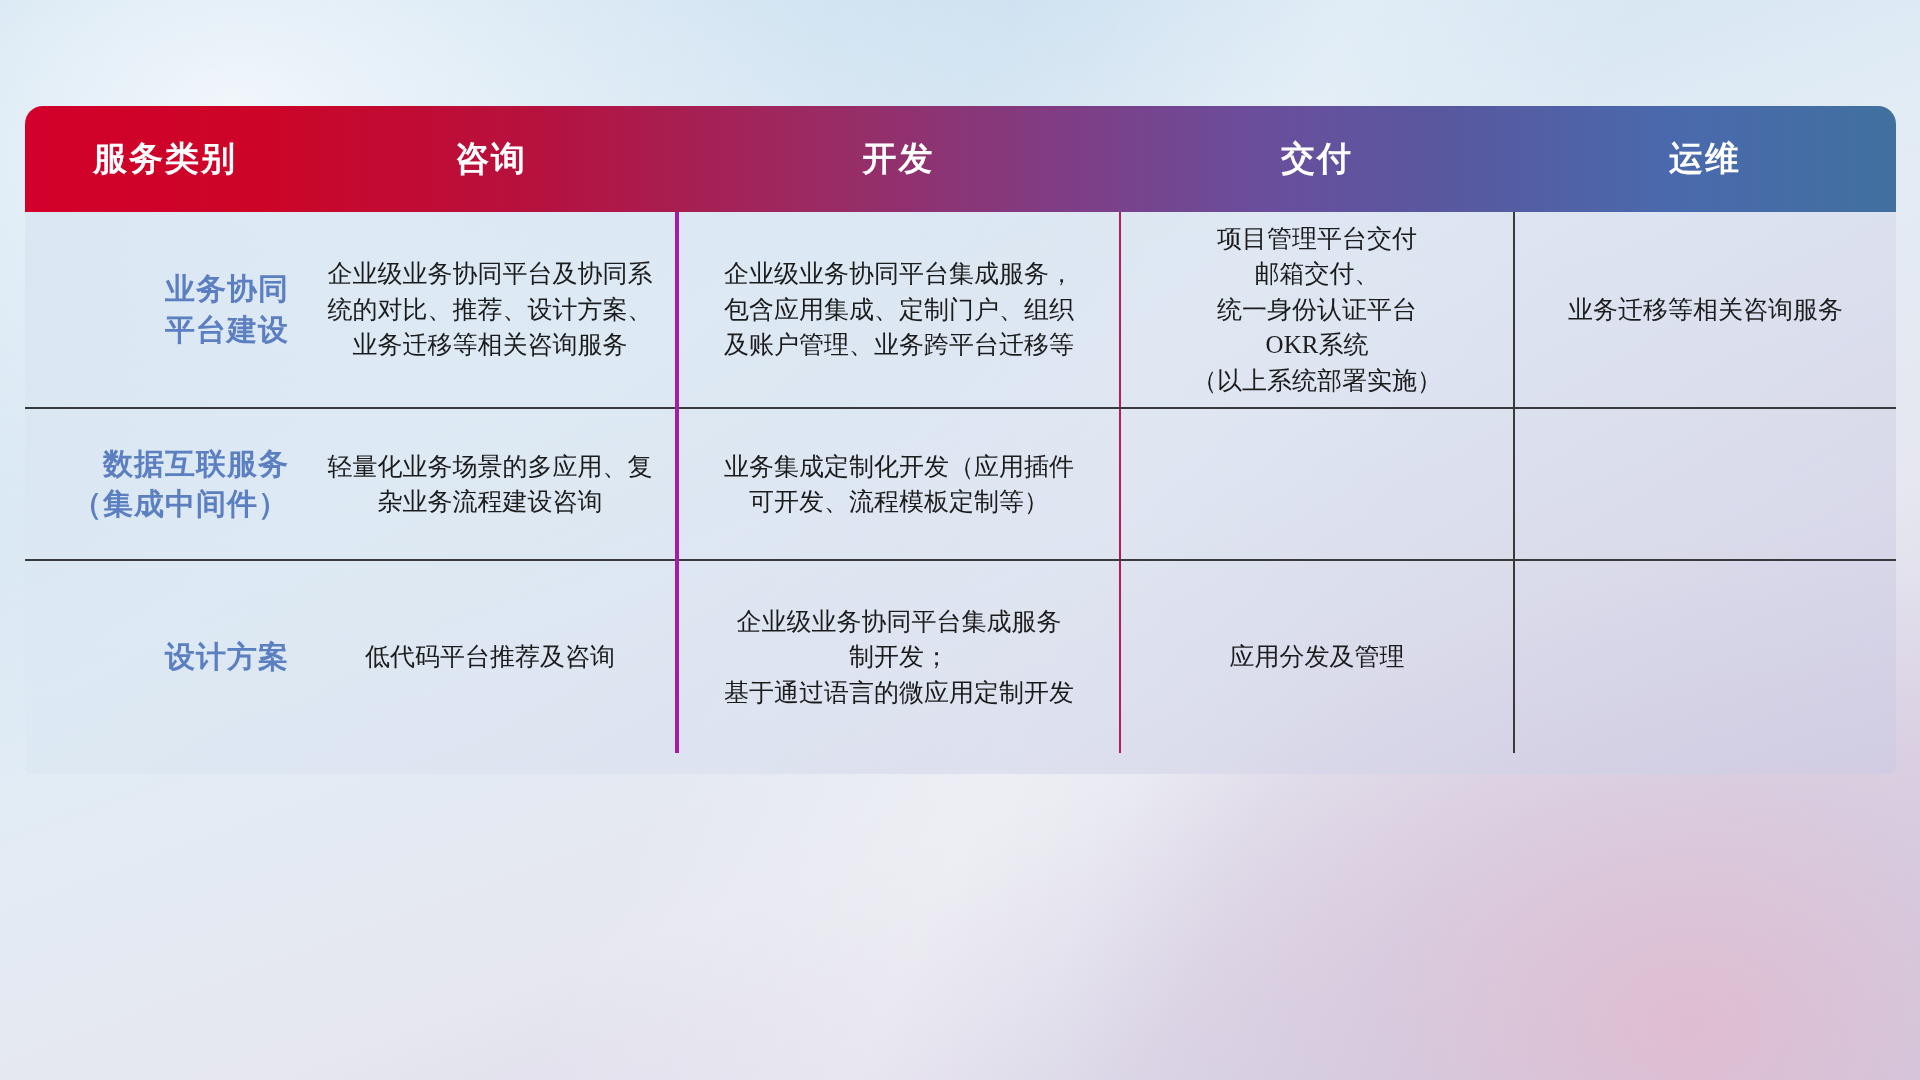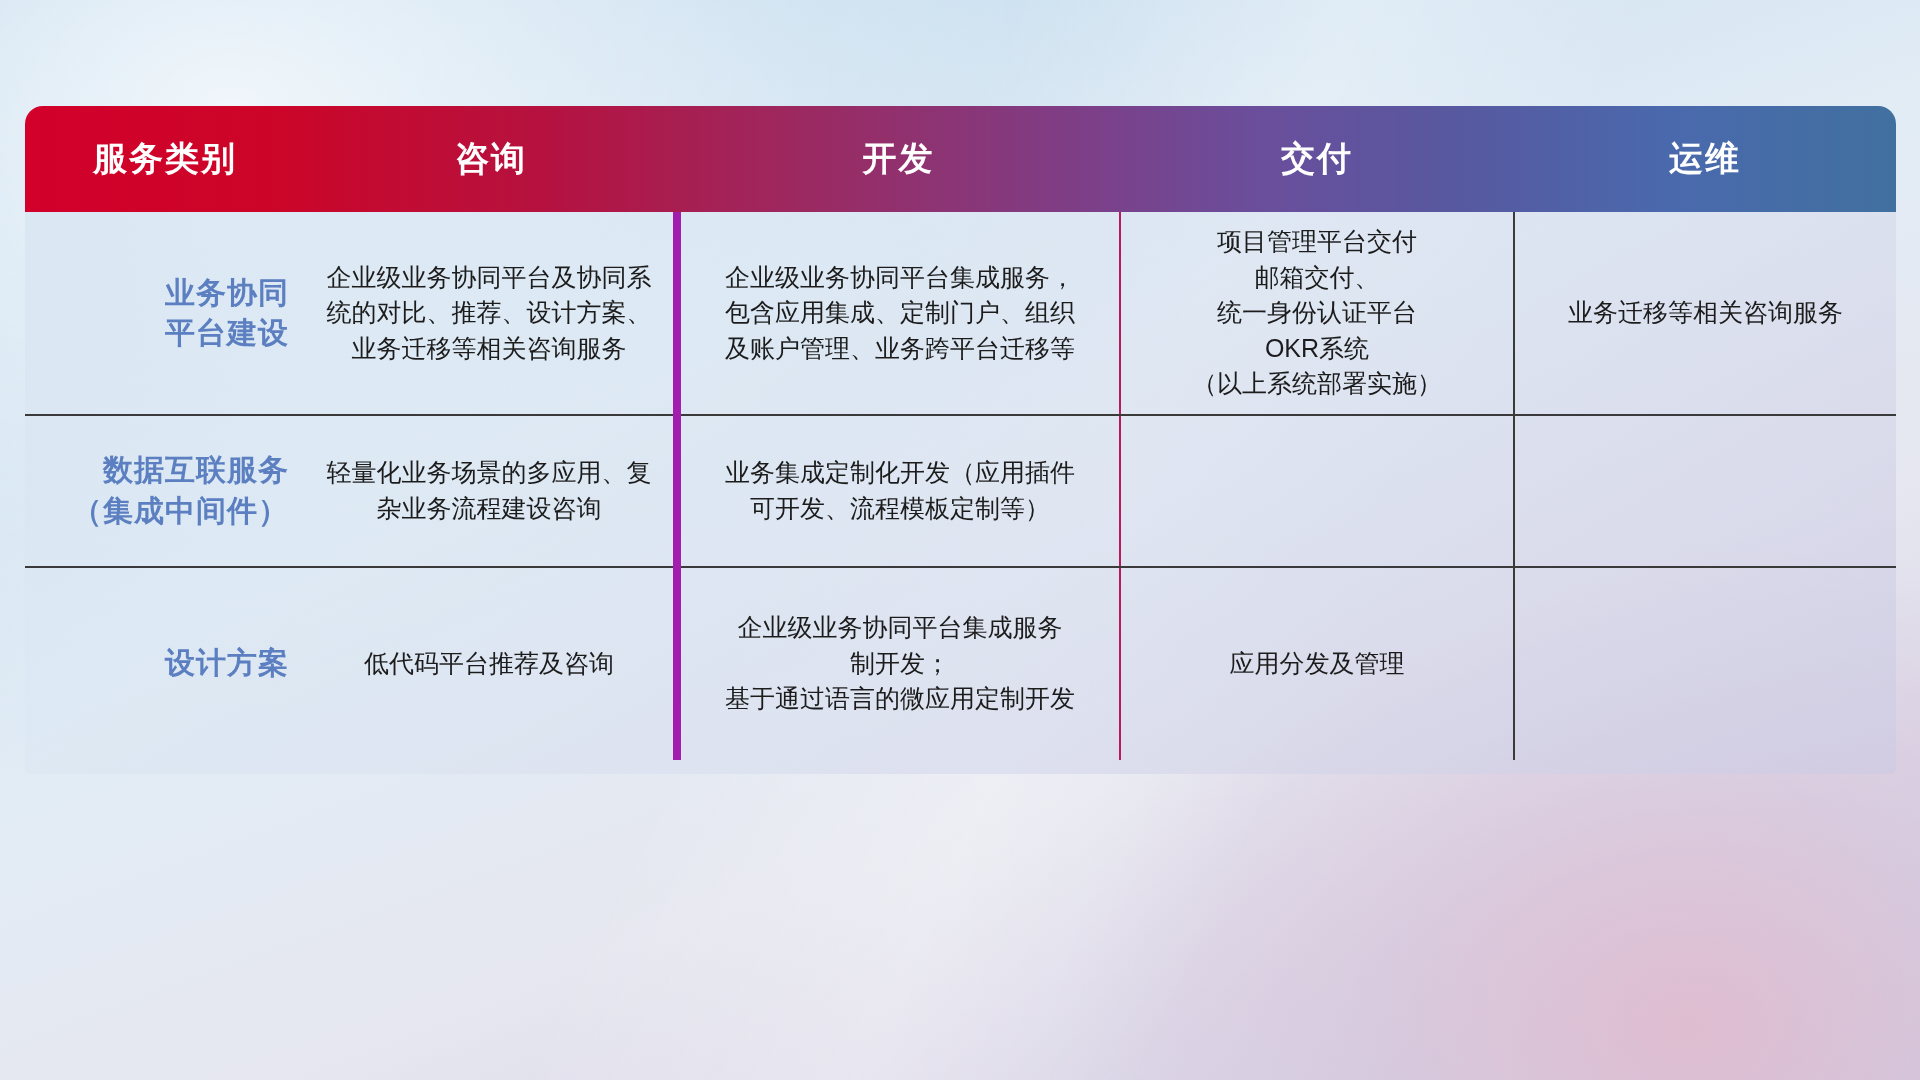--- a/index.html
+++ b/index.html
@@ -67,39 +67,40 @@
   #header-row th:first-child { border-top-left-radius: 18px; }
   #header-row th:last-child  { border-top-right-radius: 18px; }
 
   
   tbody td {
     vertical-align: middle;
     text-align: center;
     color: #1c1c1c;
     font-size: 25px;
     line-height: 1.42;
-    padding: 12px 16px;
+    padding: 6px 16px;
     border-right: 2px solid #3a3a3a;
     border-bottom: 2px solid #3a3a3a;
     background: transparent;
+    font-family: Liberation Serif, serif;
   }
   tbody td:last-child { border-right: 0; }
   tbody tr:last-child td { border-bottom: 0; }
   
   tbody td.rowlabel {
     color: #5b7fc0;
     font-weight: bold;
     font-size: 30px;
     line-height: 1.34;
     letter-spacing: 1px;
     border-right: 0;
     text-align: right;
   }
   
-  tbody td.c-consult { border-right: 8px solid #a21caf; }
+  tbody td.c-consult { border-right: 4px solid #a21caf; }
   tbody td.c-dev     { border-right: 2px solid #be185d; }
   tbody td.c-deliver { border-right: 2px solid #3a3a3a; }
   tbody td.c-ops     { border-right: 0; }
 
   
   #body-panel {
     position: absolute;
     left: 0; top: 106px;
     width: 1871px; height: 562px;
     background: linear-gradient(150deg,

